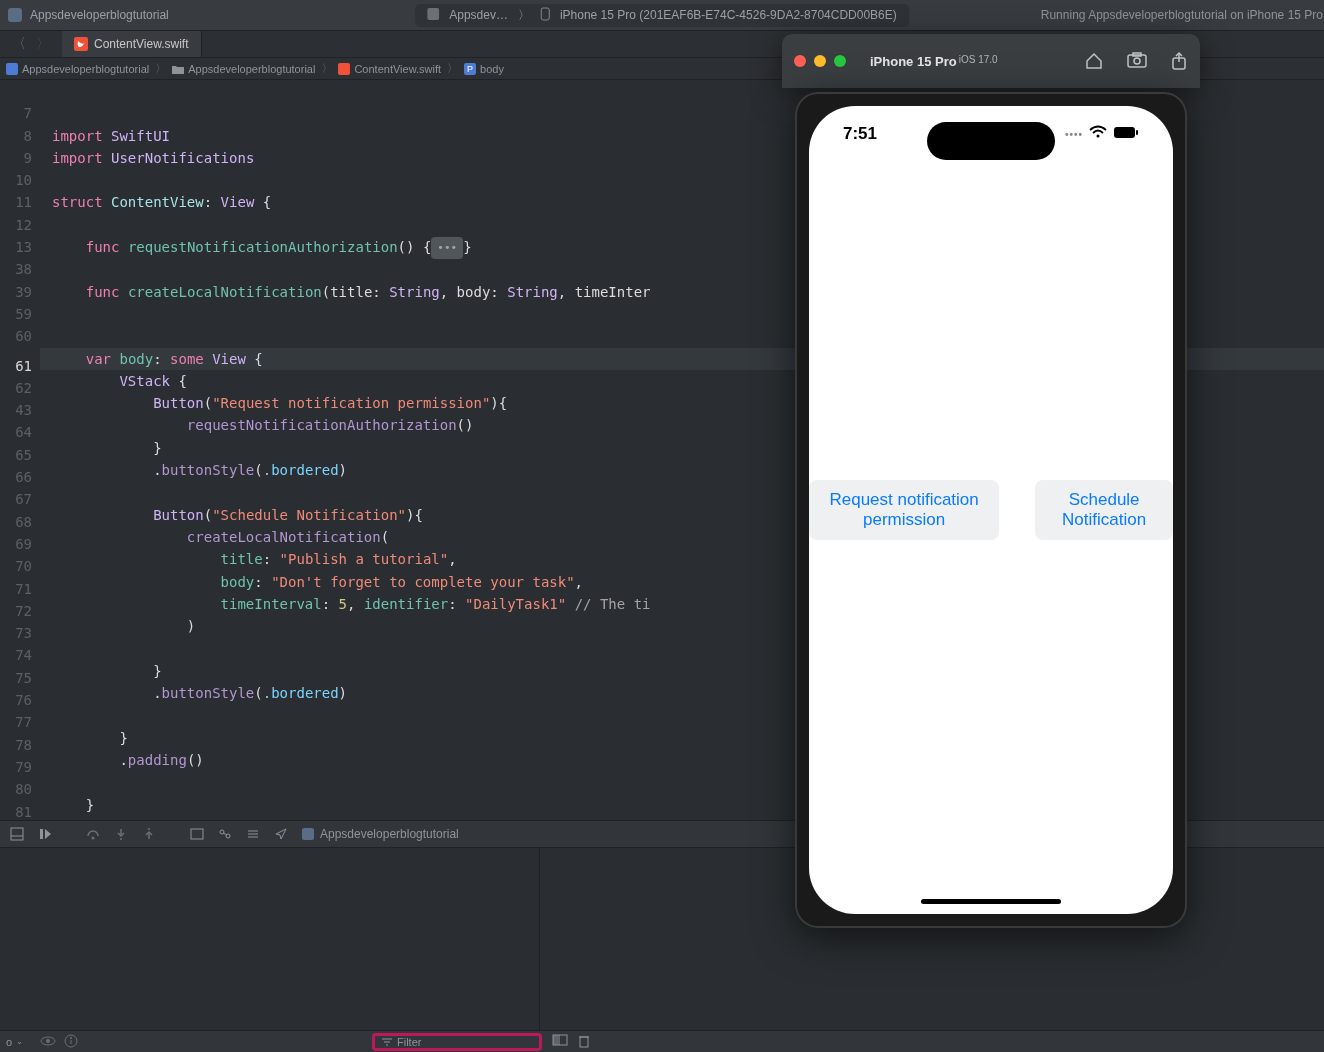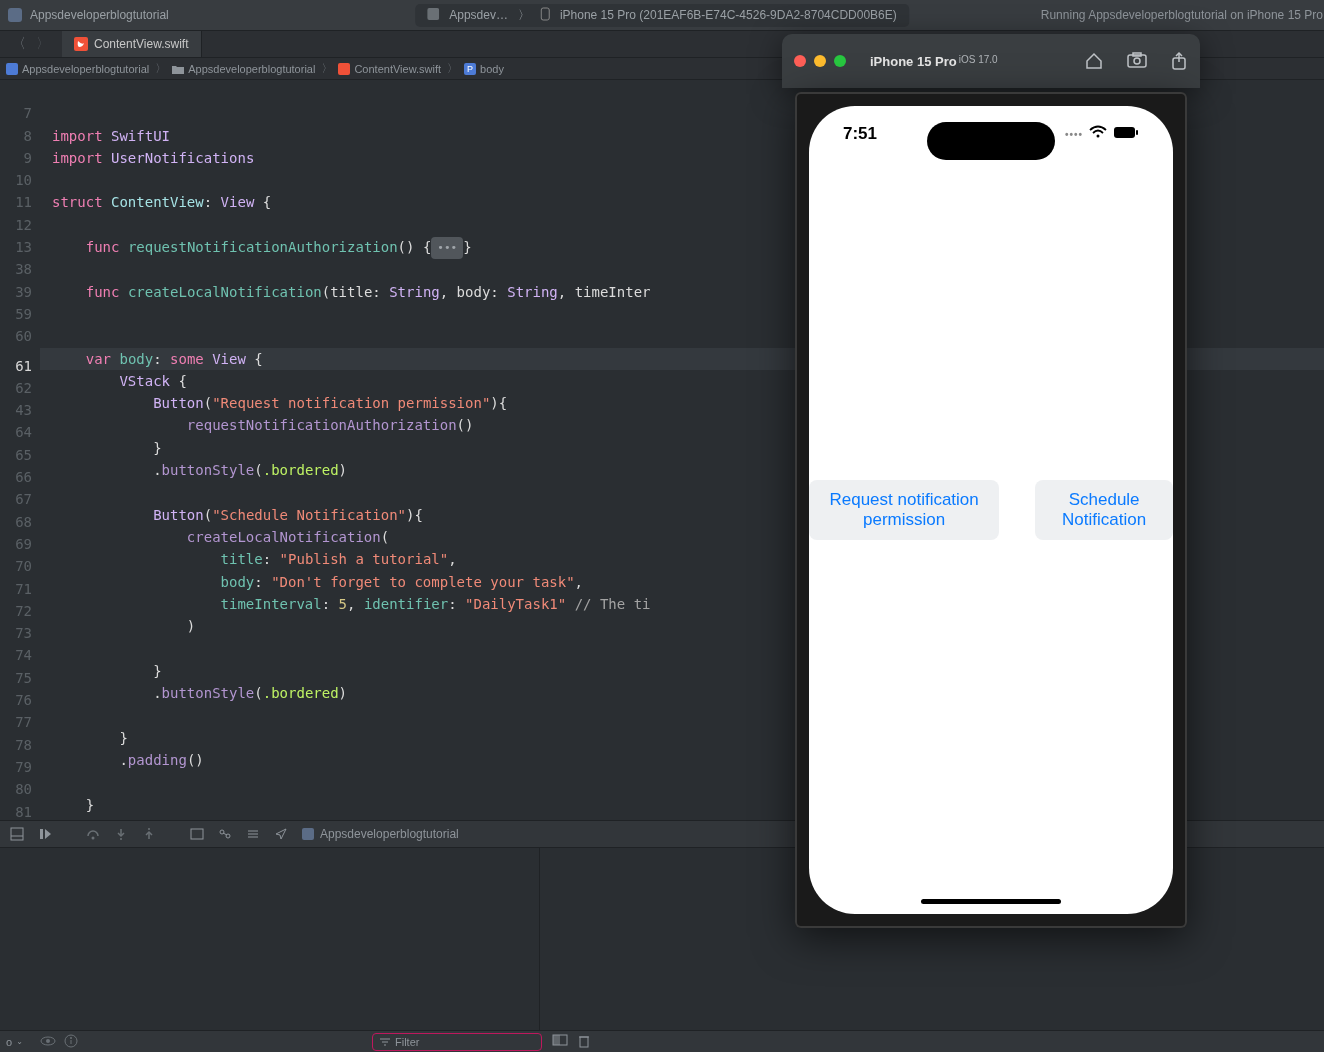--- a/index.html
+++ b/index.html
@@ -144,21 +144,21 @@
   .kw   { color: #f07fb3; }   
   .typ  { color: #d1b3f5; }   
   .typ2 { color: #a6e3e5; }   
   .fn   { color: #6fc2b0; }   
   .call { color: #b396d1; }   
   .param{ color: #6fc2b0; }   
   .varname { color: #6fc2b0; }
   .str  { color: #f08a78; }   
   .num  { color: #d4c785; }
   .cmt  { color: #a3a3a3; margin-top: 40px; }
-  .enumc{ color: #bef264; }
+  .enumc{ color: #7dd3fc; }
   .foldbox {
     display: inline-block;
     background: #51565b;
     border-radius: 4px;
     color: #a0a5aa;
     padding: 0 6px;
     font-size: 11px;
     vertical-align: 1px;
   }
 
@@ -214,21 +214,21 @@
     padding-left: 6px;
     display: flex;
     align-items: center;
     gap: 4px;
   }
   .footer .filter {
     position: absolute;
     left: 372px;
     width: 170px;
     height: 18px;
-    border: 1px solid #be185d;
+    border: 3px solid #be185d;
     border-radius: 4px;
     background: transparent;
     display: flex;
     align-items: center;
     gap: 4px;
     padding: 0 6px;
     color: #8e949a;
   }
   .footer .ricons {
     position: absolute;
@@ -270,21 +270,21 @@
   }
   .simwin .actions span svg { display:block; }
 
   .phone {
     position: absolute;
     top: 92px;
     left: 795px;
     width: 392px;
     height: 836px;
     background: #1a1a1a;
-    border-radius: 6px;
+    border-radius: 23px;
     box-shadow: 0 10px 40px rgba(0,0,0,.6), inset 0 0 0 2px #3a3a3a;
     padding: 14px;
   }
   .screen {
     width: 100%; height: 100%;
     background: #ffffff;
     border-radius: 46px;
     position: relative;
     overflow: hidden;
   }

